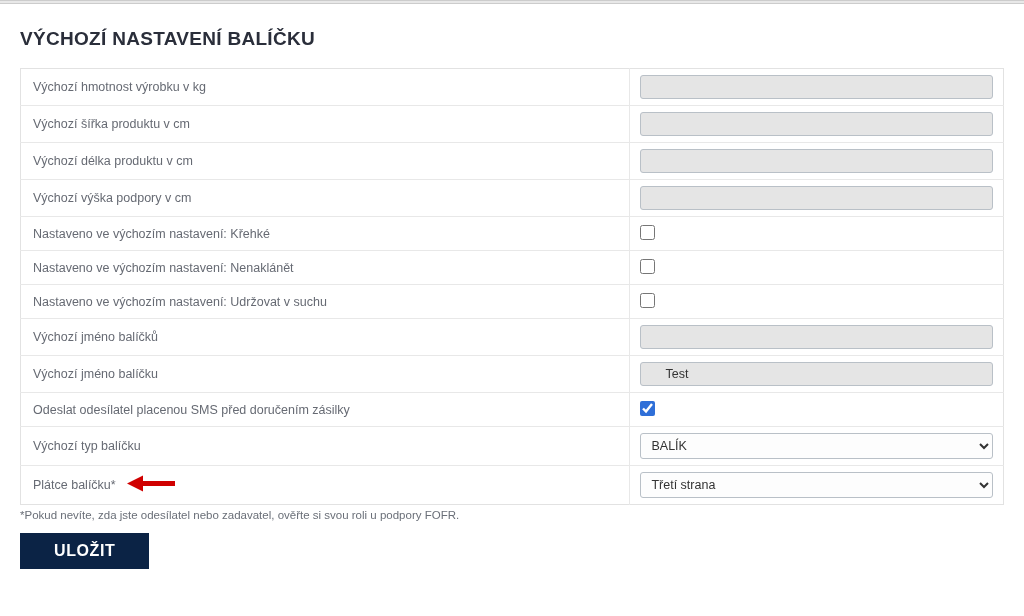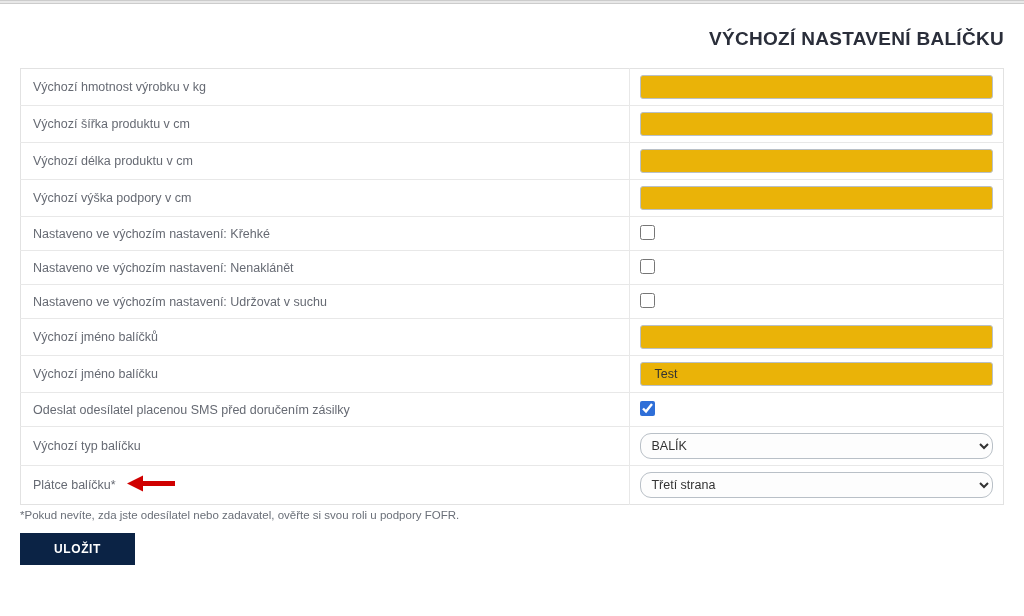--- a/index.html
+++ b/index.html
@@ -16,21 +16,21 @@
     .page-border-top {
       height: 4px;
       background: #e8e8e8;
       border-top: 1px solid #ccc;
       border-bottom: 1px solid #ccc;
     }
     .container {
       padding: 10px 20px 20px 20px;
     }
     .title {
-      text-align: right;
+      text-align: left;
       font-size: 19px;
       font-weight: 600;
       color: #2a2e3a;
       padding: 14px 0 18px 0;
       letter-spacing: 0.3px;
     }
     table.form-table {
       width: 100%;
       border-collapse: collapse;
       border: 1px solid #e2e2e2;
@@ -58,30 +58,30 @@
     table.form-table td.field-cell {
       width: 38%;
       text-align: left;
       border-left: 1px solid #e8e8e8;
     }
     td.field-cell input[type="text"] {
       width: 100%;
       height: 24px;
       border: 1px solid #b9c0c7;
       border-radius: 3px;
-      padding: 0 13px;
+      padding: 0 24px;
       font-size: 12.5px;
       color: #333;
-      background: #eab308;
+      background: #e5e5e5;
     }
     td.field-cell select {
       width: 100%;
       height: 26px;
       border: 1px solid #b9c0c7;
-      border-radius: 11px;
+      border-radius: 3px;
       padding: 0 6px;
       font-size: 12.5px;
       color: #333;
       background: #fdfdfd;
     }
     td.field-cell input[type="checkbox"] {
       width: 15px;
       height: 15px;
       accent-color: #2f6fd8;
       cursor: pointer;
@@ -97,21 +97,21 @@
       font-size: 11.5px;
       color: #6a6f78;
       margin-top: 4px;
     }
     .save-btn {
       margin-top: 12px;
       background: #0b2345;
       color: #fff;
       border: none;
       padding: 9px 34px;
-      font-size: 12px;
+      font-size: 16px;
       font-weight: 600;
       letter-spacing: 0.6px;
       cursor: pointer;
     }
   </style>
 </head>
 <body>
 
 <div class="page-border-top"></div>
 

